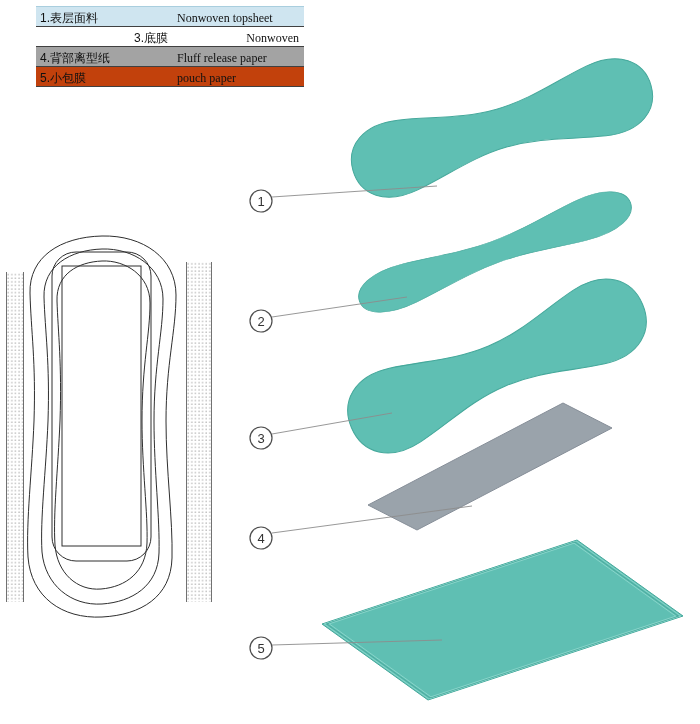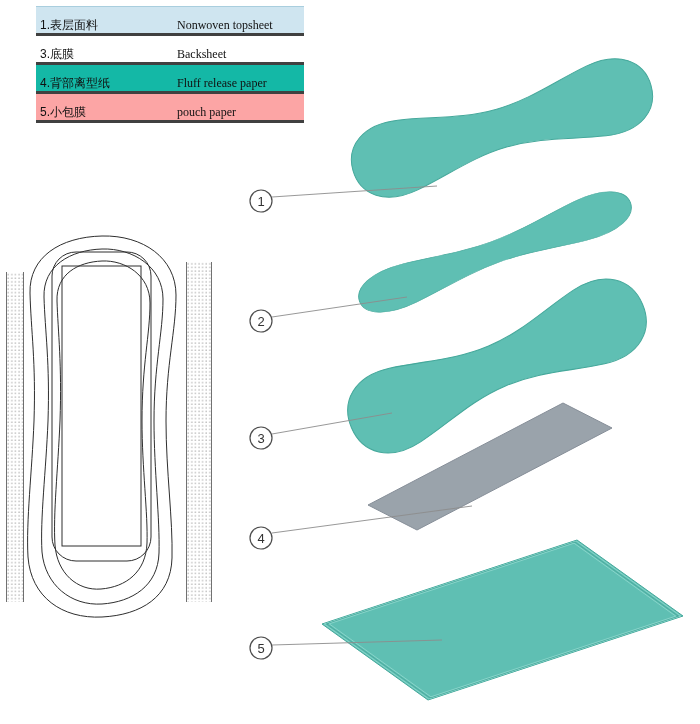--- a/index.html
+++ b/index.html
@@ -1,21 +1,21 @@
 <!DOCTYPE html>
 <html><head>
 <meta charset="utf-8">
 <style>
   html,body{margin:0;padding:0;background:#fff;}
   .canvas{position:relative;width:700px;height:724px;background:#ffffff;overflow:hidden;
           font-family:"Liberation Sans", sans-serif;}
   
   .legend{position:absolute;left:36px;top:6px;border-collapse:collapse;}
-  .legend td{font-size:12px;line-height:14px;height:15px;padding:10px 5px 1px 4px;
-             color:#111;border-bottom:3px solid #404040;white-space:nowrap;vertical-align:middle;}
+  .legend td{font-size:12px;line-height:14px;height:15px;padding:3px 5px 1px 4px;
+             color:#111;border-bottom:1px solid #404040;white-space:nowrap;vertical-align:middle;}
   .legend tr:first-child td{border-top:1px solid #a9cede;}
   .legend td.cn{width:128px;}
   .legend td.en{width:122px;font-family:Liberation Serif, serif;}
   
   .pad-line{fill:none;stroke:#2e2e2e;stroke-width:1;}
   .strip-edge{stroke:#4c4c4c;stroke-width:0.8;}
   .teal-shape{stroke:#45a89b;stroke-width:1;}
   .gray-shape{stroke:#868e98;stroke-width:1;}
   .pouch-inset{fill:none;stroke-width:0.9;}
   .leader{stroke:#8c8c8c;stroke-width:0.9;}
@@ -26,29 +26,29 @@
 <body>
 
 <div class="canvas">
 
   <table class="legend">
     <tbody>
       <tr style="background: rgb(207, 229, 240);">
         <td class="cn">1.表层面料</td>
         <td class="en">Nonwoven topsheet</td>
       </tr>
-      <tr style="background: rgb(255, 255, 255);">
+      <tr style="background: rgb(255, 255, 255); text-align: right;">
         <td class="cn">3.底膜</td>
-        <td class="en">Backsheet</td>
+        <td class="en">Nonwoven</td>
       </tr>
-      <tr style="background: #14b8a6; margin-top: 33px;">
+      <tr style="background: #a3a3a3; margin-top: 33px;">
         <td class="cn">4.背部离型纸</td>
         <td class="en">Fluff release paper</td>
       </tr>
-      <tr style="background: #fca5a5; margin-left: 40px;">
+      <tr style="background: #c2410c; margin-left: 40px;">
         <td class="cn">5.小包膜</td>
         <td class="en">pouch paper</td>
       </tr>
     </tbody>
   </table>
 
   <svg width="700" height="724" viewBox="0 0 700 724" style="position:absolute;left:0;top:0;">
     <defs>
       <pattern id="dots" width="3.6" height="3.6" patternUnits="userSpaceOnUse">
         <circle cx="1" cy="1" r="0.65" fill="#777"></circle>

